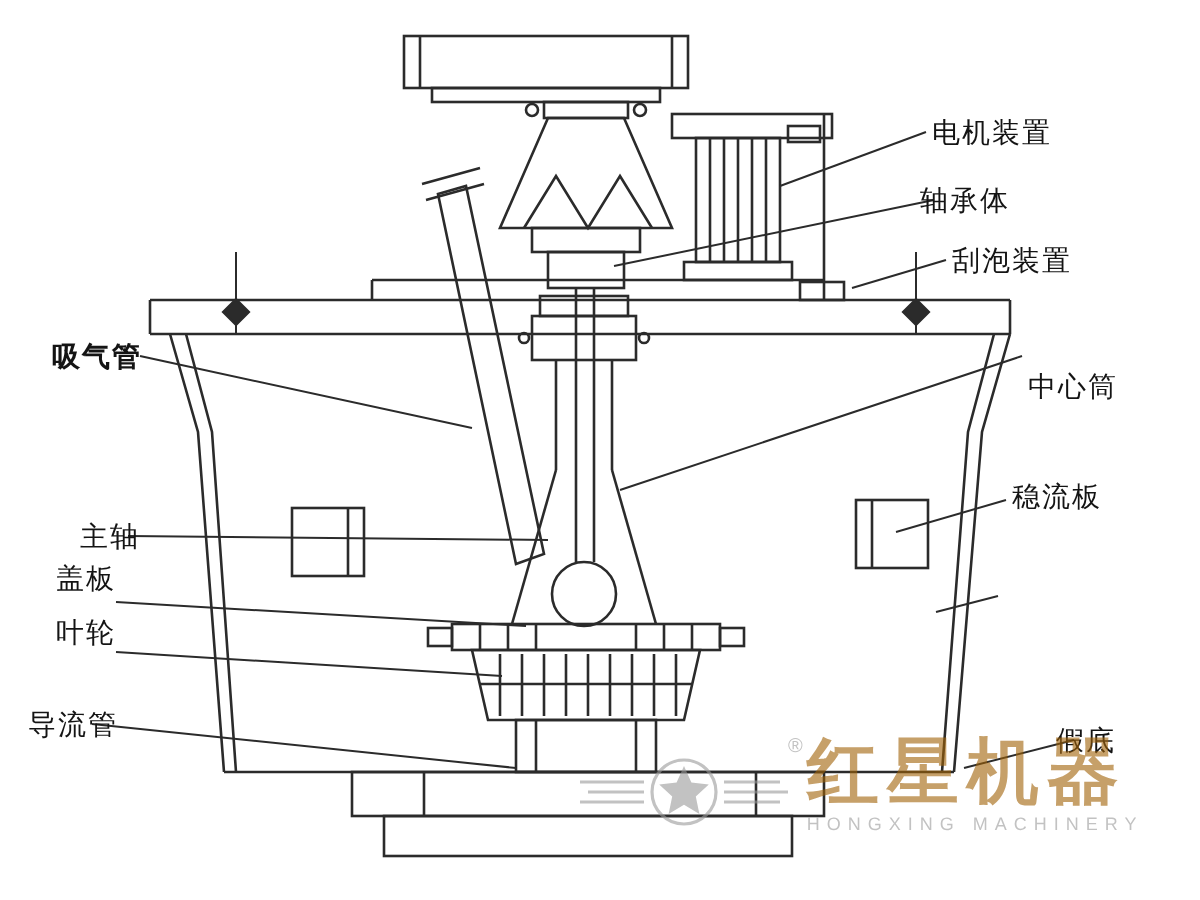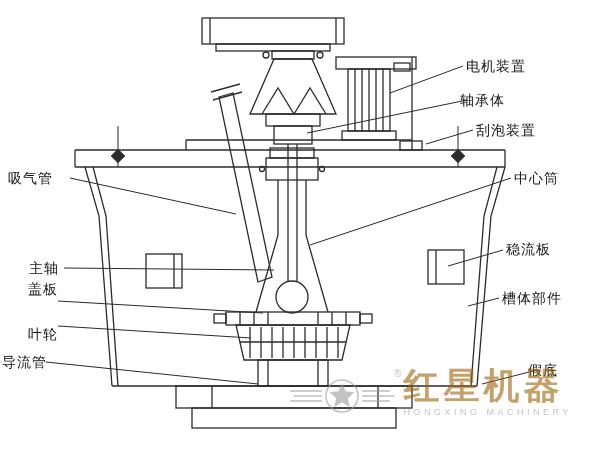--- a/index.html
+++ b/index.html
@@ -164,29 +164,28 @@
       <path d="M64,268 L274,270"></path>
       <path d="M58,301 L263,313"></path>
       <path d="M58,326 L251,338"></path>
       <path d="M46,362 L258,384"></path>
     </g>
   </svg>
 
   <div class="label" style="left:466px;top:57px;">电机装置</div>
   <div class="label" style="left:460px;top:91px;">轴承体</div>
   <div class="label" style="left:476px;top:121px;">刮泡装置</div>
-  <div class="label" style="left:514px;top:169px;">中心筒</div>
+  <div class="label" style="left:514px;top:184px;">中心筒</div>
   <div class="label" style="left:506px;top:241px;font-family:Liberation Serif, serif;">稳流板</div>
-  <div class="label" style="left:502px;top:289px;">槽体部件</div>
   <div class="label" style="left:528px;top:361px;">假底</div>
-  <div class="label" style="left:8px;top:169px;">吸气管</div>
-  <div class="label" style="left:29px;top:259px;">主轴</div>
+  <div class="label" style="left:26px;top:169px;font-weight:bold;">吸气管</div>
+  <div class="label" style="left:40px;top:259px;">主轴</div>
   <div class="label" style="left:28px;top:280px;">盖板</div>
-  <div class="label" style="left:28px;top:325px;">叶轮</div>
-  <div class="label" style="left:2px;top:353px;">导流管</div>
+  <div class="label" style="left:28px;top:307px;">叶轮</div>
+  <div class="label" style="left:14px;top:353px;">导流管</div>
 
   <div class="watermark">
     <svg class="wm-star" width="104" height="44" viewBox="0 0 104 44">
       <g stroke="#9a9a9a" stroke-width="1.6" fill="none">
         <line x1="0" y1="17" x2="32" y2="17"></line>
         <line x1="4" y1="22" x2="32" y2="22"></line>
         <line x1="0" y1="27" x2="32" y2="27"></line>
         <line x1="72" y1="17" x2="100" y2="17"></line>
         <line x1="72" y1="22" x2="104" y2="22"></line>
         <line x1="72" y1="27" x2="100" y2="27"></line>

